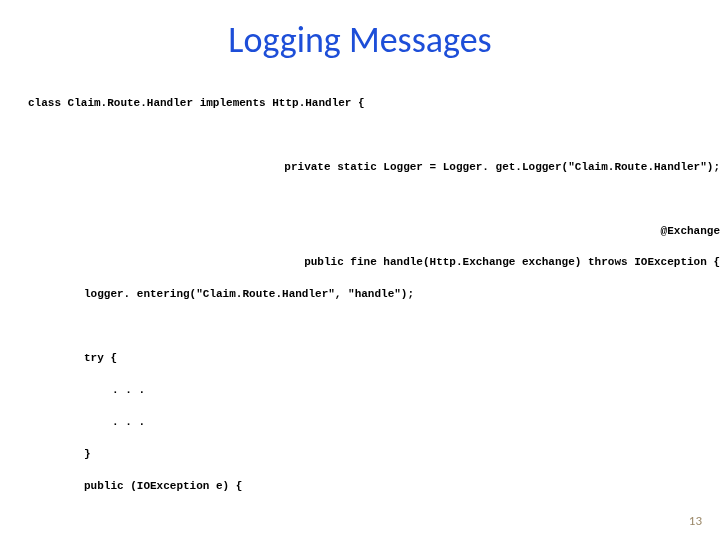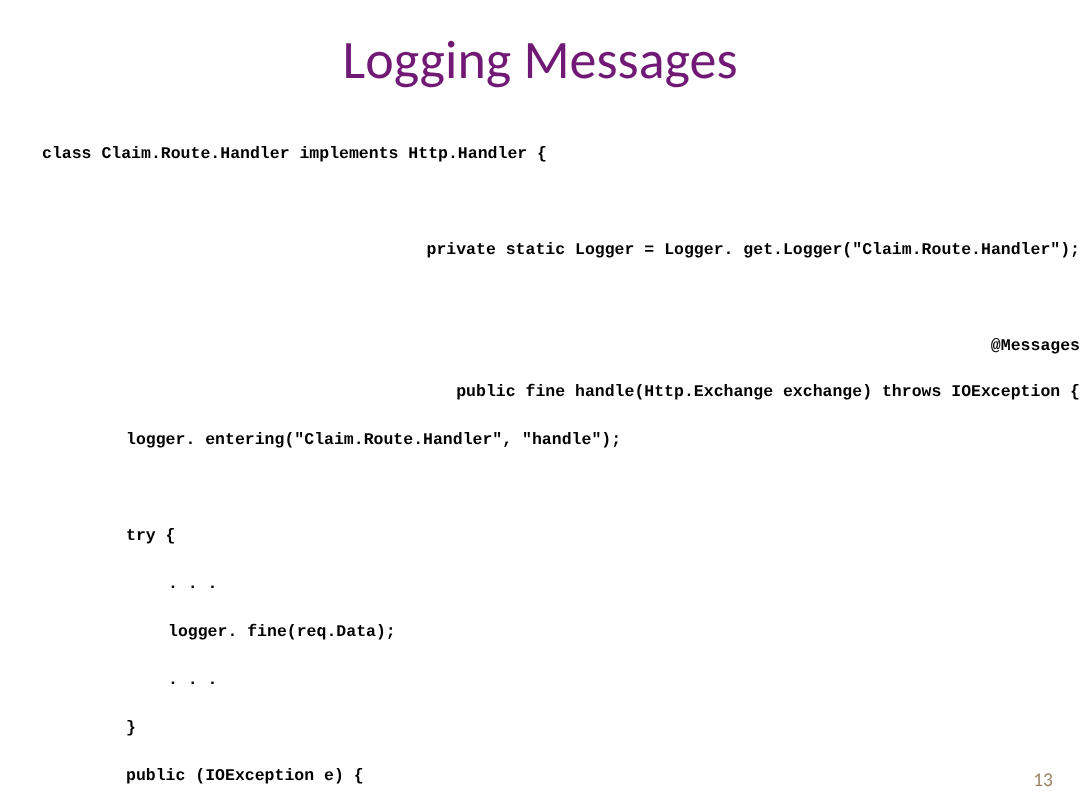--- a/index.html
+++ b/index.html
@@ -8,21 +8,21 @@
       height: 540px;
       background: #fff;
       font-family: Calibri, Arial, sans-serif;
       position: relative;
       overflow: hidden;
     }
     .title {
       text-align: center;
       font-size: 36px;
       font-weight: 400;
-      color: #701a75;
+      color: #1d4ed8;
       padding-top: 18px;
       padding-bottom: 18px;
     }
     .code-block {
       font-family: "Courier New", Courier, monospace;
       font-size: 11px;
       line-height: 1.45;
       color: #000;
       white-space: pre;
       padding-left: 28px;
@@ -46,27 +46,26 @@
 </head>
 <body>
 
 <h1 class="title">Logging Messages</h1>
 
 <div class="code-block">
 <span class="code-line">class Claim.Route.Handler implements Http.Handler {</span>
 <div class="blank"></div>
 <span class="code-line indent-1">private static Logger = Logger. get.Logger("Claim.Route.Handler");</span>
 <div class="blank"></div>
-<span class="code-line indent-1">@Messages</span>
+<span class="code-line indent-1">@Exchange</span>
 <span class="code-line indent-1">public fine handle(Http.Exchange exchange) throws IOException {</span>
 <span class="code-line indent-2">logger. entering("Claim.Route.Handler", "handle");</span>
 <div class="blank"></div>
 <span class="code-line indent-2">try {</span>
 <span class="code-line indent-3">. . .</span>
-<span class="code-line indent-3">logger. fine(req.Data);</span>
 <span class="code-line indent-3">. . .</span>
 <span class="code-line indent-2">}</span>
 <span class="code-line indent-2">public (IOException e) {</span>
 
 
 
 
 
 
 

